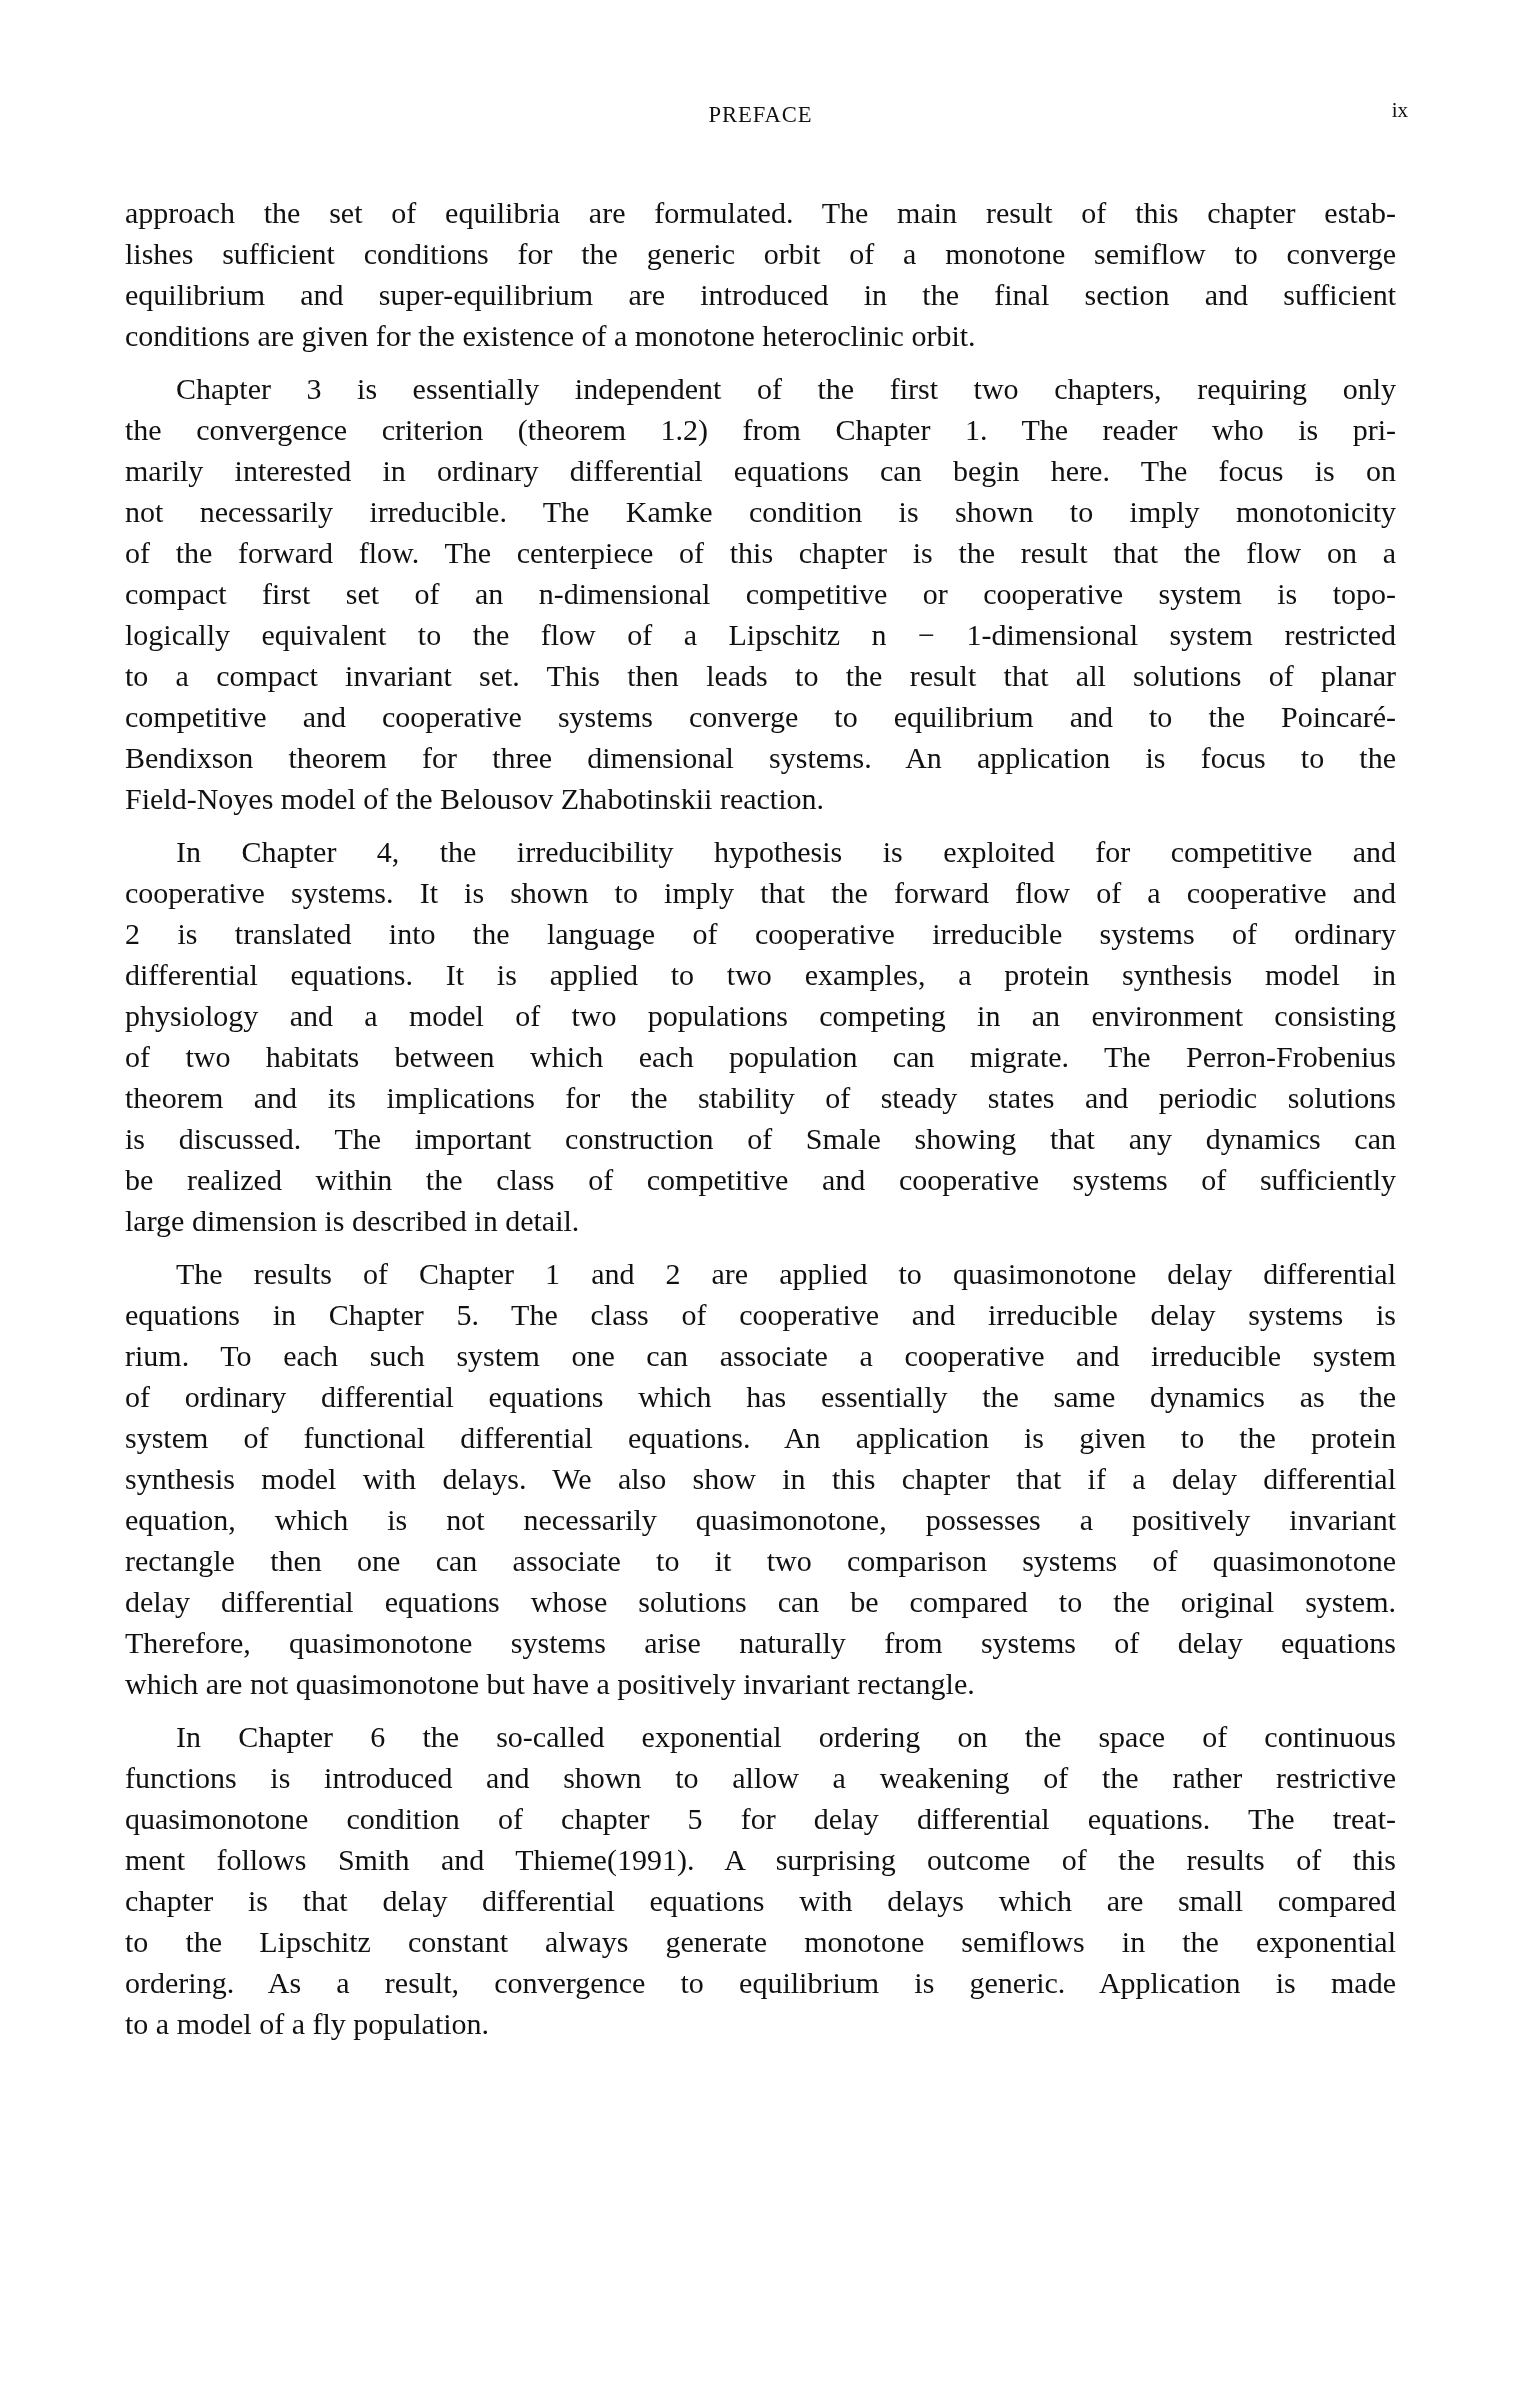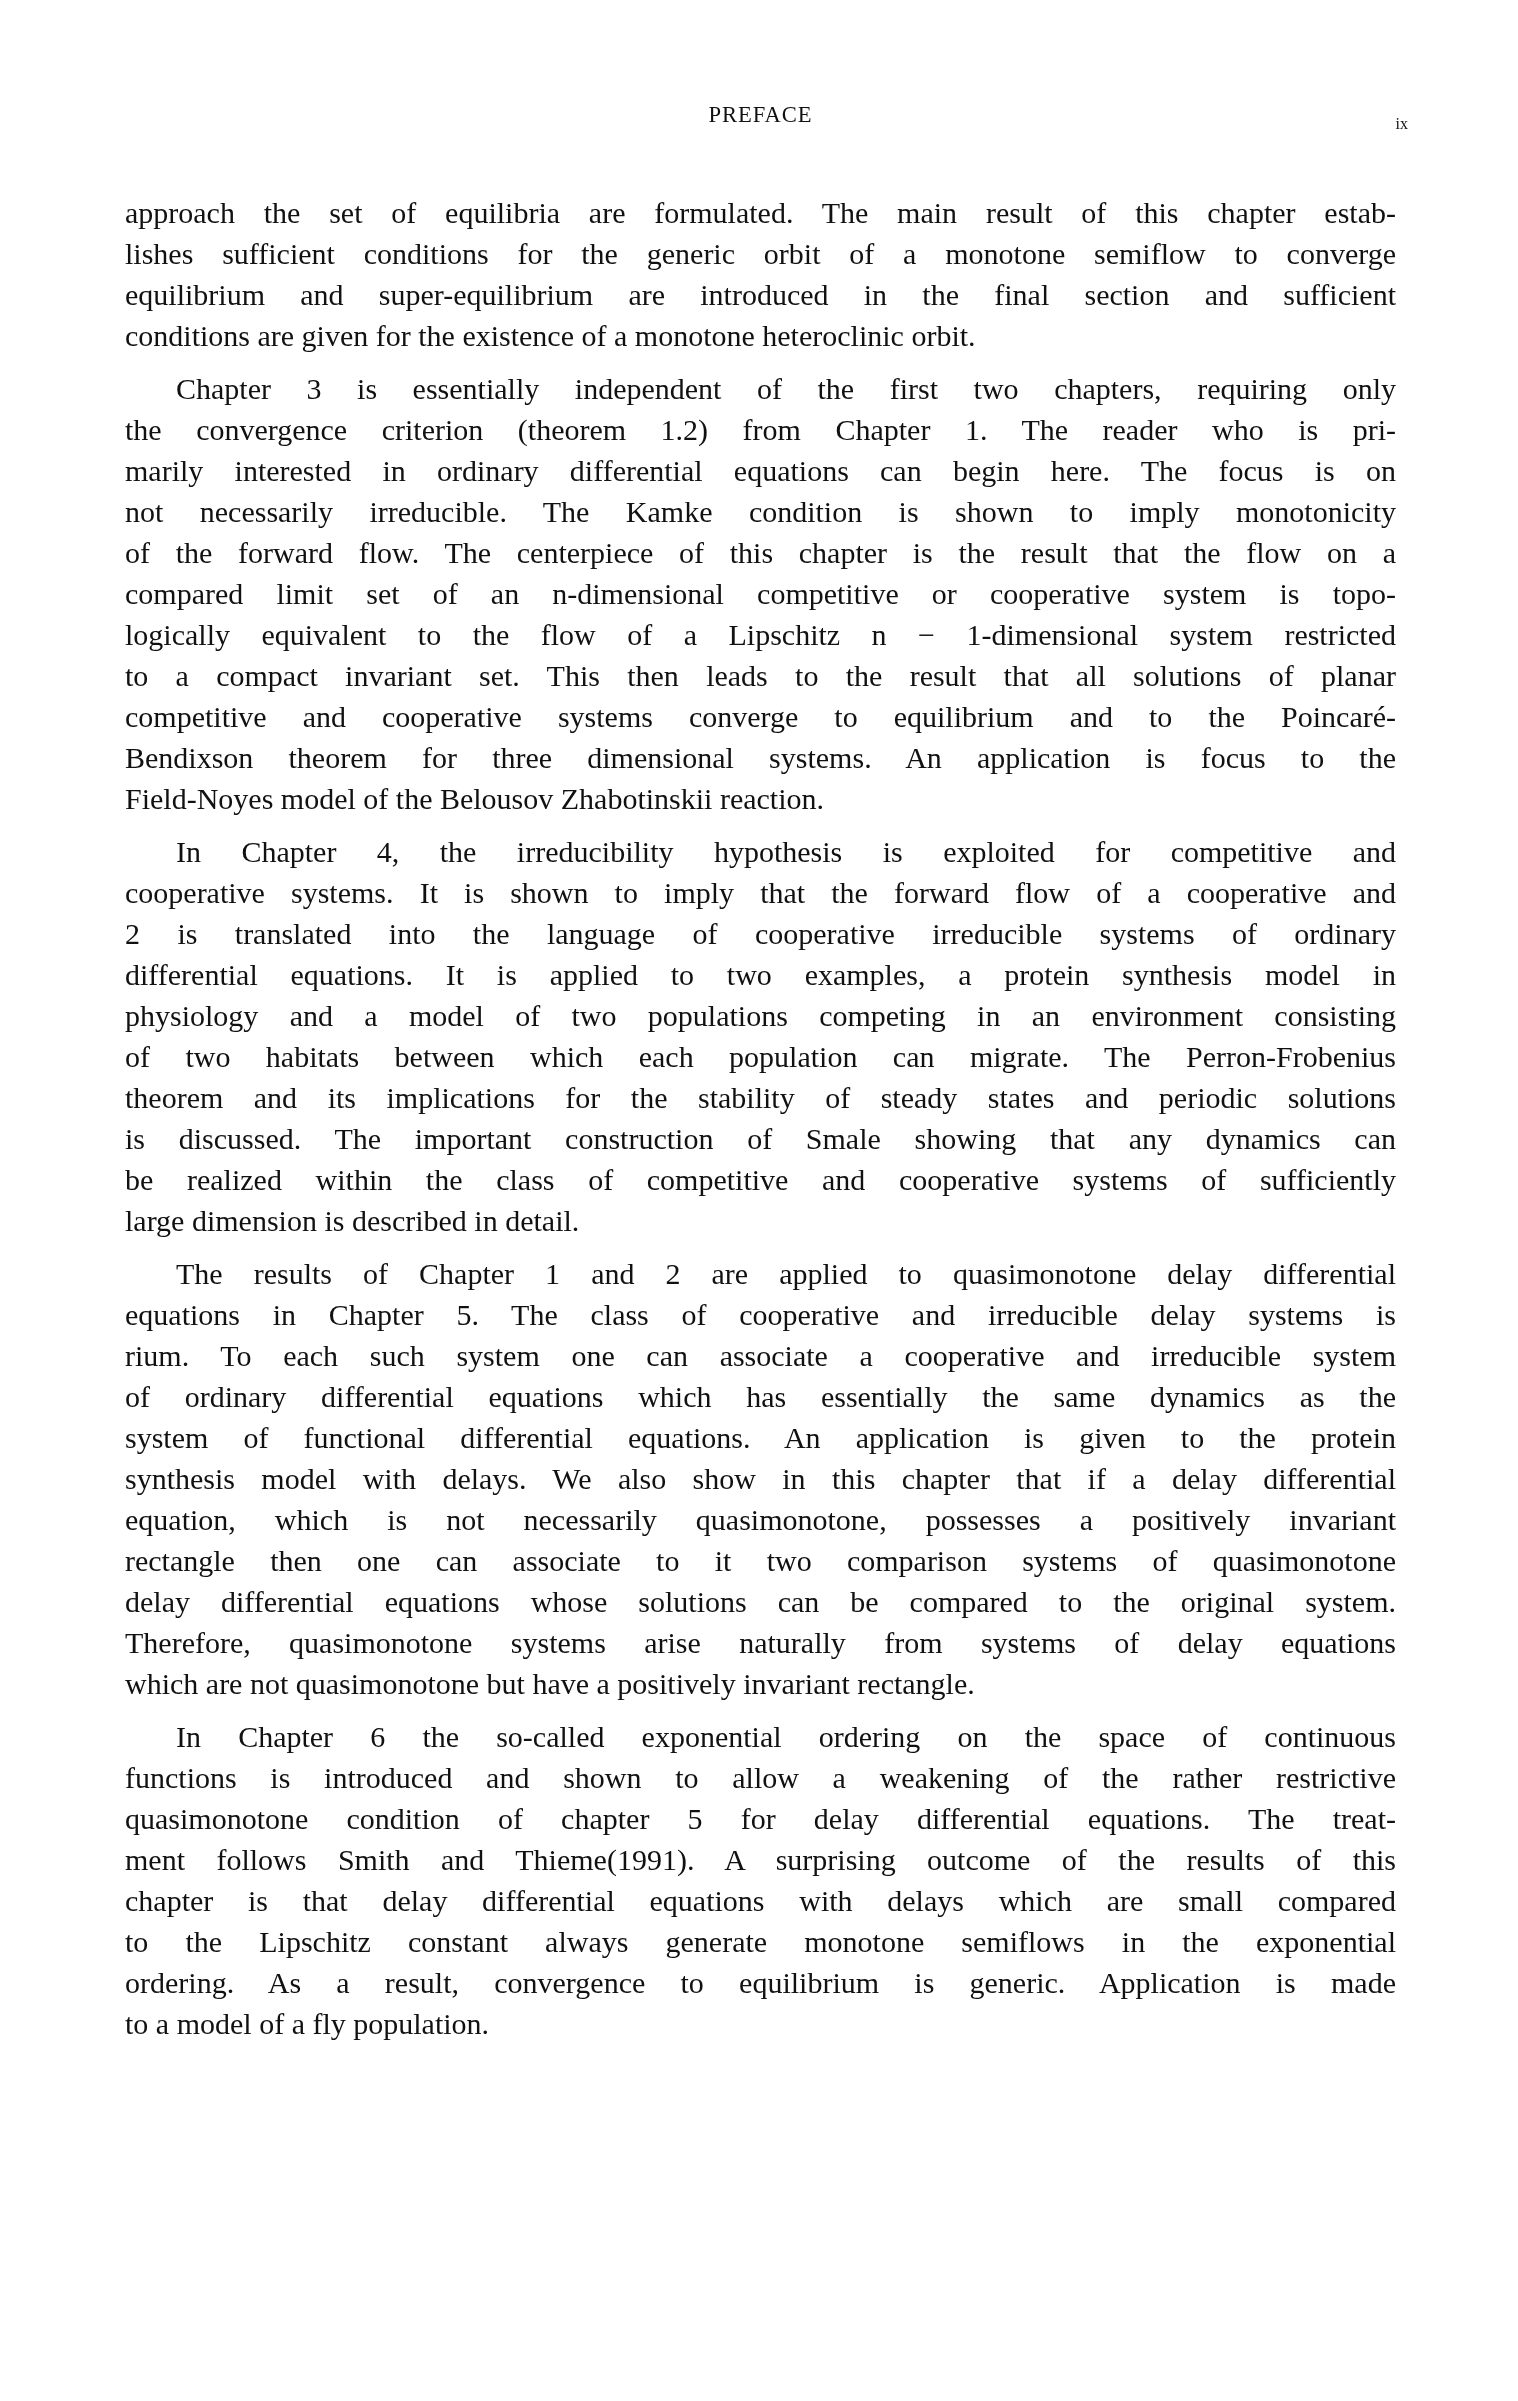--- a/index.html
+++ b/index.html
@@ -1,20 +1,20 @@
 <!DOCTYPE html>
 <html style="font-size:14px"><head>
 <meta charset="utf-8">
 <style>
   html, body { margin: 0; padding: 0; background: #ffffff; }
   body { width: 1519px; height: 2401px; position: relative; overflow: hidden; }
   .page { position: absolute; left: 0; top: 0; width: 1519px; height: 2401px; background: #fff; color: #111; font-family: "Liberation Serif", "DejaVu Serif", serif; }
   .running-head { position: absolute; top: 98px; left: 113px; width: 1295px; height: 35px; }
   .running-title { position: absolute; left: 0; right: 0; text-align: center; font-size: 22.6px; letter-spacing: 0.9px; top: 3.5px; }
-  .page-number { position: absolute; right: 0; top: 17px; font-size: 16px; }
+  .page-number { position: absolute; right: 0; top: 0; font-size: 21px; }
   .body-text { position: absolute; top: 180px; left: 113px; width: 1295px; font-size: 30px; }
   .line { display: block; height: 41px; line-height: 41px; white-space: nowrap; text-align: justify; text-align-last: justify; overflow: visible; }
   .line.last { text-align-last: left; }
   .line.indent { padding-left: 51px; }
   .para { margin: 12px; }
 </style>
 </head>
 <body>
 
 <div class="page">
@@ -31,21 +31,21 @@
       <span class="line">equilibrium and super-equilibrium are introduced in the final section and sufficient</span>
       <span class="line last">conditions are given for the existence of a monotone heteroclinic orbit.</span>
     </div>
 
     <div class="para">
       <span class="line indent">Chapter 3 is essentially independent of the first two chapters, requiring only</span>
       <span class="line">the convergence criterion (theorem 1.2) from Chapter 1. The reader who is pri-</span>
       <span class="line">marily interested in ordinary differential equations can begin here. The focus is on</span>
       <span class="line">not necessarily irreducible. The Kamke condition is shown to imply monotonicity</span>
       <span class="line">of the forward flow. The centerpiece of this chapter is the result that the flow on a</span>
-      <span class="line">compared limit set of an n-dimensional competitive or cooperative system is topo-</span>
+      <span class="line">compact first set of an n-dimensional competitive or cooperative system is topo-</span>
       <span class="line">logically equivalent to the flow of a Lipschitz n − 1-dimensional system restricted</span>
       <span class="line">to a compact invariant set. This then leads to the result that all solutions of planar</span>
       <span class="line">competitive and cooperative systems converge to equilibrium and to the Poincaré-</span>
       <span class="line">Bendixson theorem for three dimensional systems. An application is focus to the</span>
       <span class="line last">Field-Noyes model of the Belousov Zhabotinskii reaction.</span>
     </div>
 
     <div class="para">
       <span class="line indent">In Chapter 4, the irreducibility hypothesis is exploited for competitive and</span>
       <span class="line">cooperative systems. It is shown to imply that the forward flow of a cooperative and</span>

